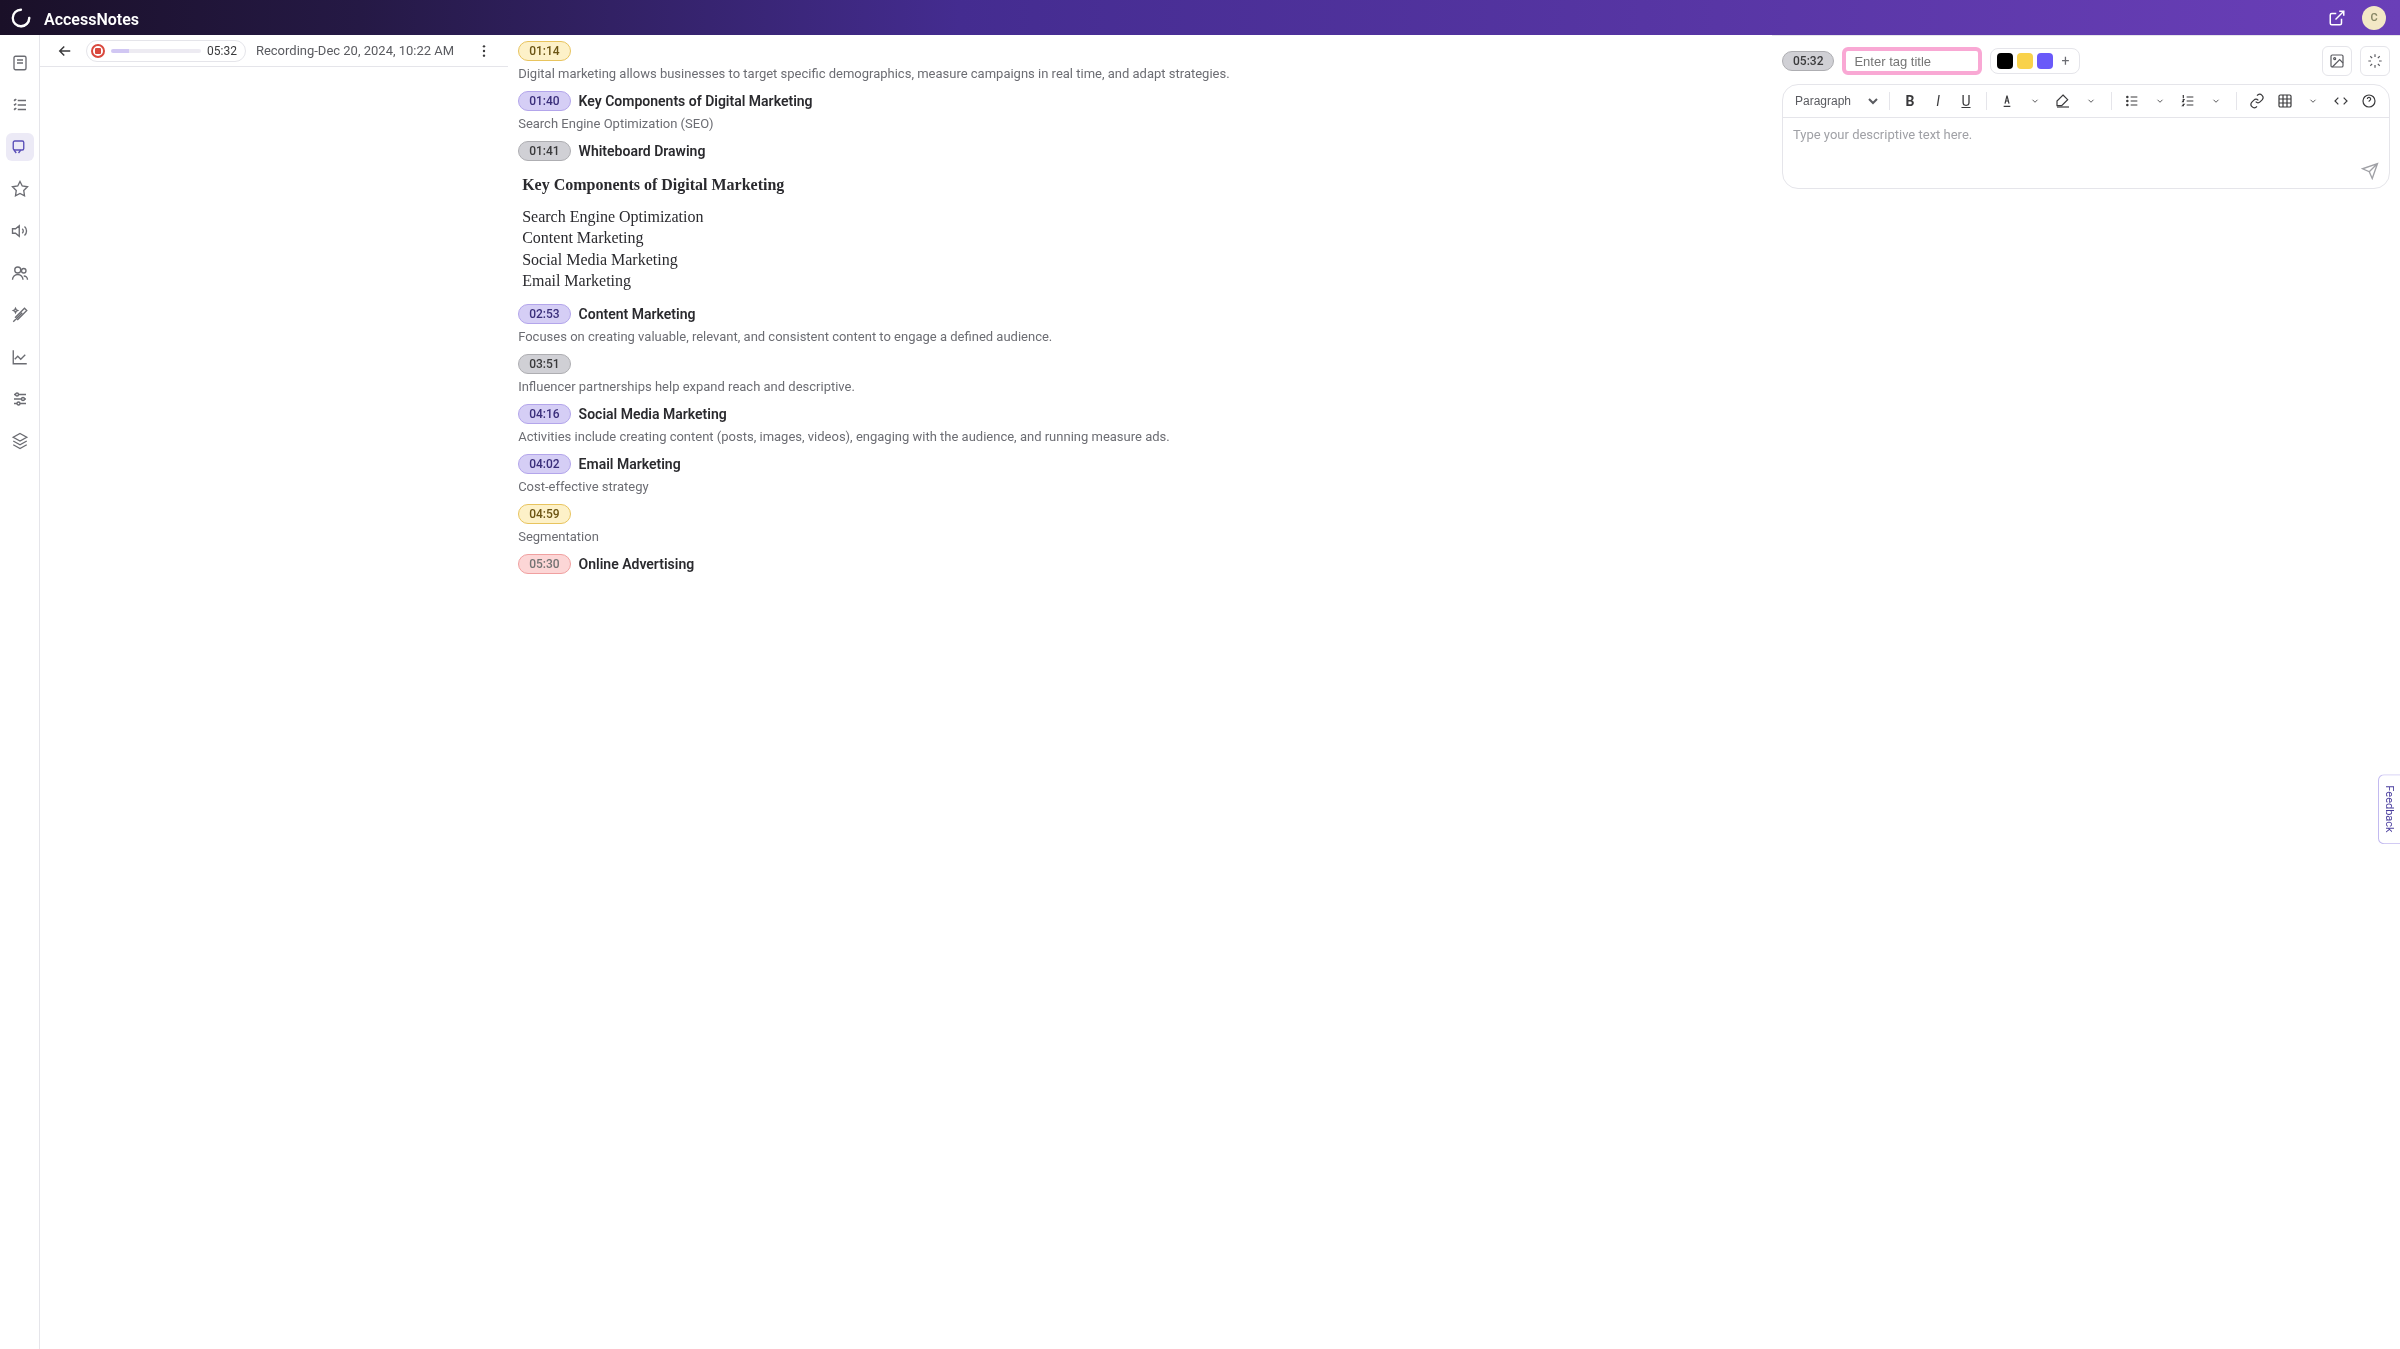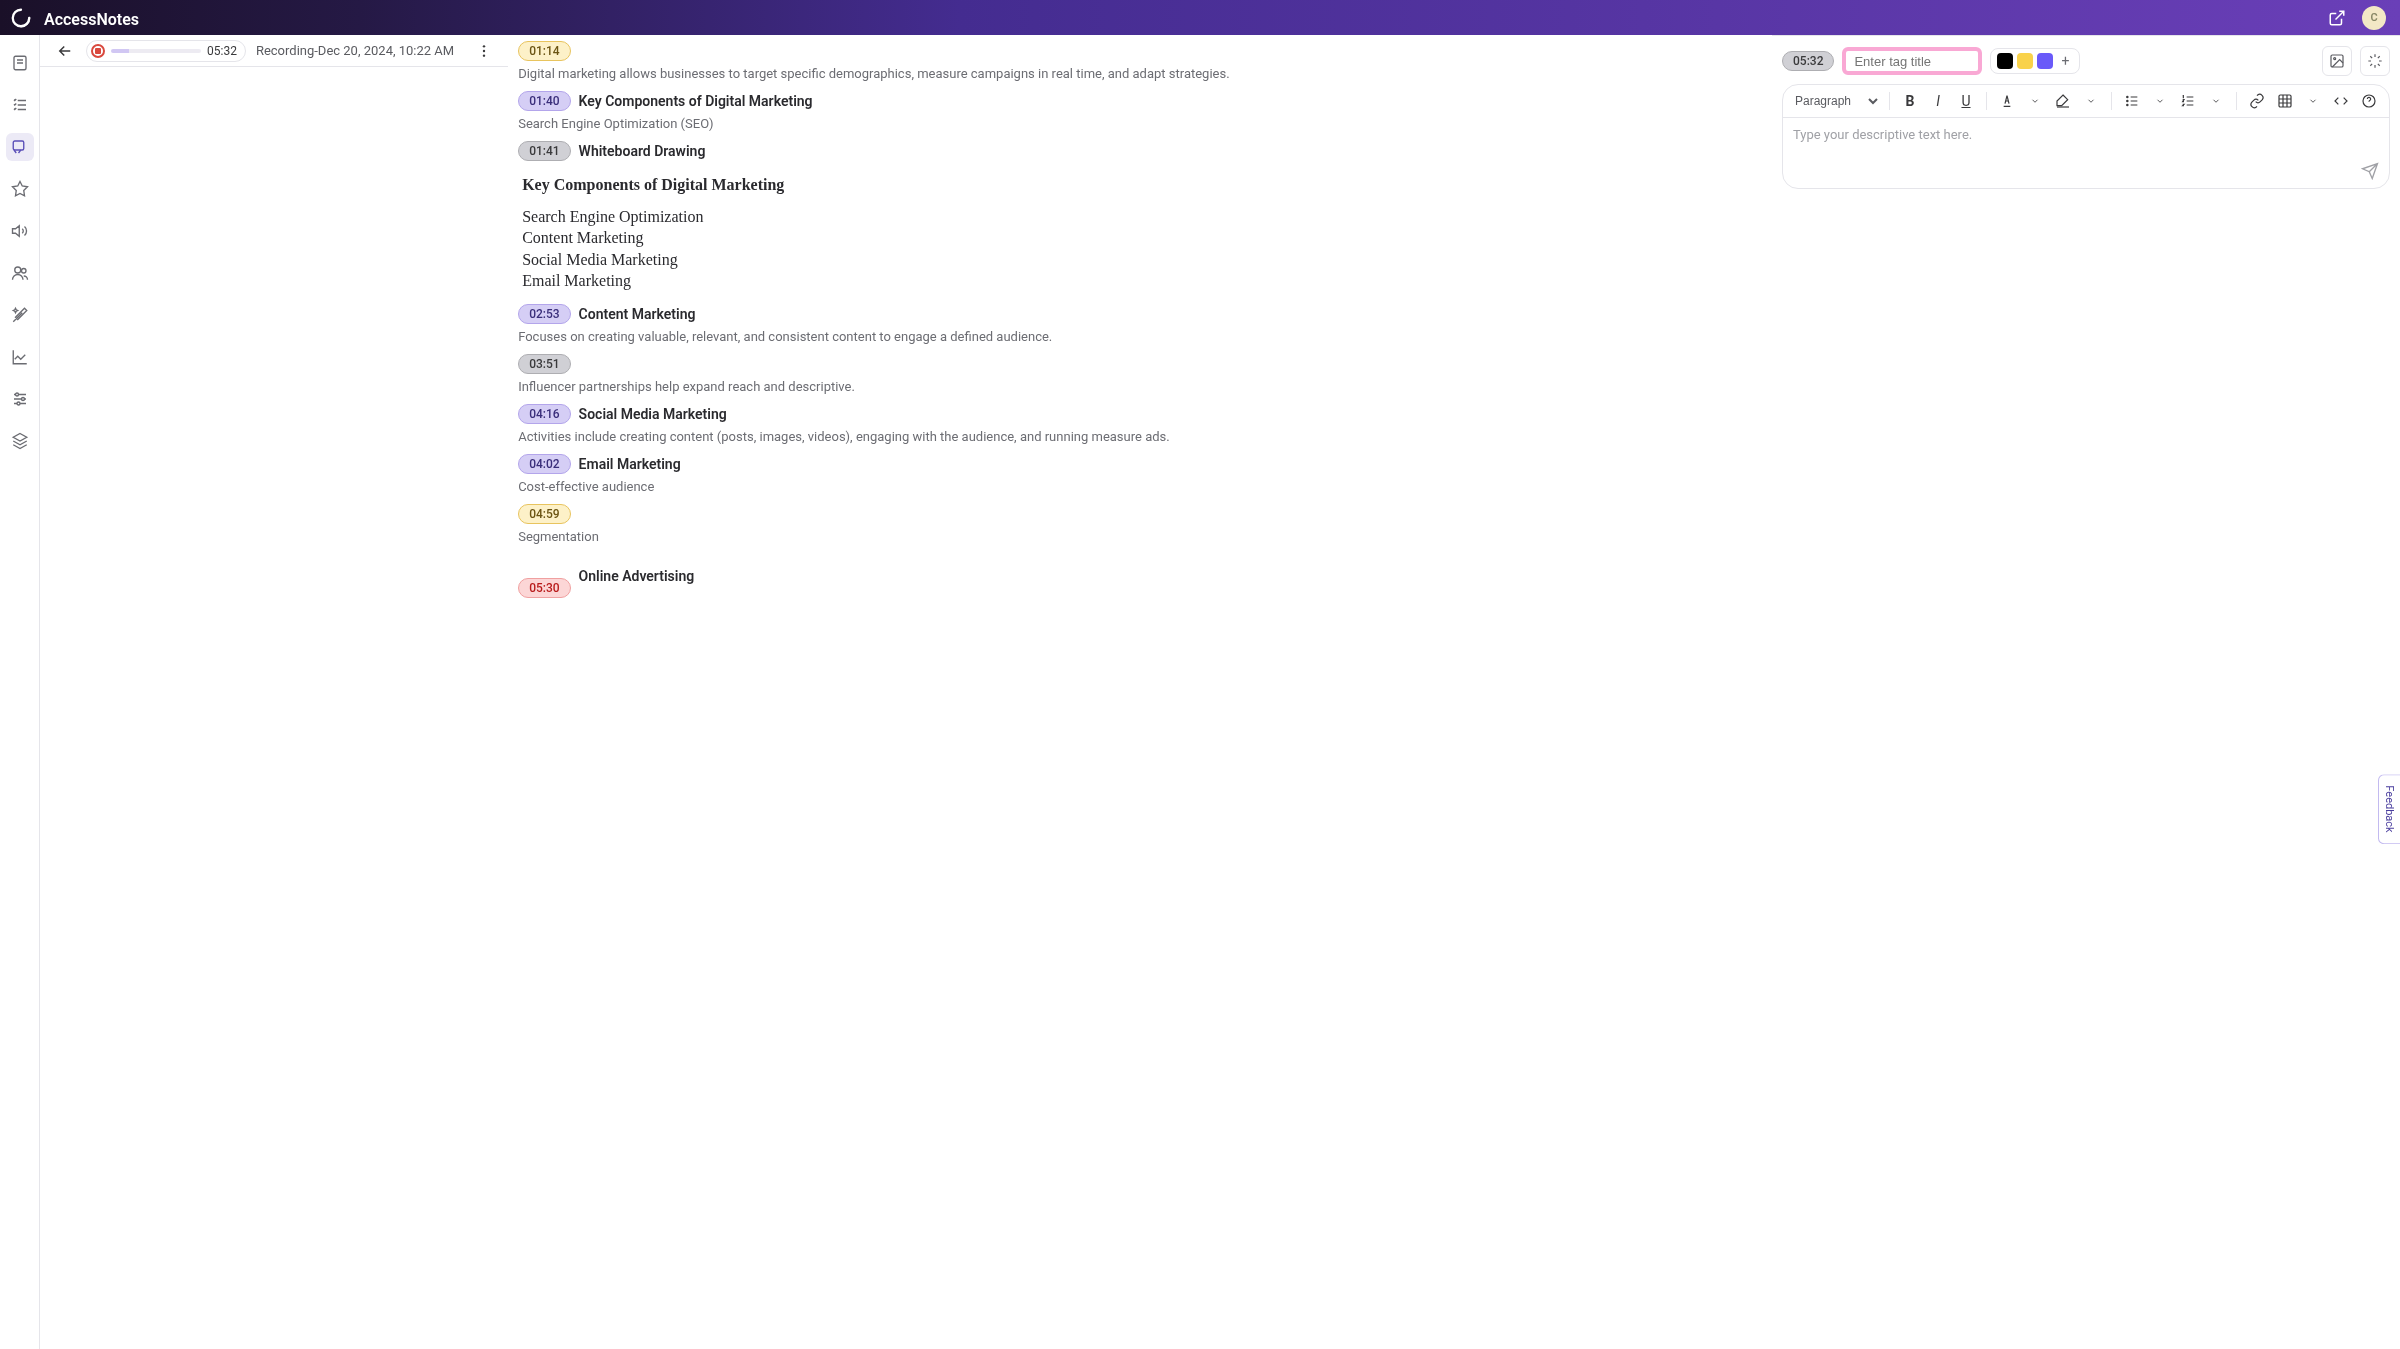--- a/index.html
+++ b/index.html
@@ -114,21 +114,21 @@
   }
   .entry { margin-bottom:10px; }
   .chip-row { display:flex; align-items:center; gap:8px; margin-bottom:5px;}
   .ts-chip {
     font-size:12px; padding:2px 10px; border-radius:999px;
     border:1px solid; font-weight:500;
   }
   .ts-yellow{background:#fdf1c8;border-color:var(--yellow-border);color:#6b5413;}
   .ts-lavender{background:var(--lavender);border-color:var(--lavender-border);color:#3a2e7a;}
   .ts-grey{background:var(--grey);border-color:var(--grey-border);color:#3a3a3c;}
-  .ts-red{background:var(--red);border-color:var(--red-border);color:#b91c1c;margin-top:24px;}
+  .ts-red{background:var(--red);border-color:var(--red-border);color:#737373;}
   .entry-title{font-weight:600;color:#2a2a2e;}
   .entry-body{font-size:13px;color:var(--text-muted);margin-top:2px;}
   .whiteboard {
     font-family:"Comic Sans MS","Segoe Script",cursive;
     font-size:16px; line-height:1.35; padding:8px 4px 2px 4px;
   }
   .whiteboard .wb-title{font-weight:600;margin-bottom:10px;}
   
   .compose {
     border-top:1px solid var(--border);
@@ -346,21 +346,21 @@
               <span class="ts-chip ts-lavender">04:16</span>
               <span class="entry-title">Social Media Marketing</span>
             </div>
             <div class="entry-body">Activities include creating content (posts, images, videos), engaging with the audience, and running measure ads.</div>
           </div>
           <div class="entry">
             <div class="chip-row">
               <span class="ts-chip ts-lavender">04:02</span>
               <span class="entry-title">Email Marketing</span>
             </div>
-            <div class="entry-body">Cost-effective audience</div>
+            <div class="entry-body">Cost-effective strategy</div>
           </div>
           <div class="entry">
             <div class="chip-row">
               <span class="ts-chip ts-yellow">04:59</span>
             </div>
             <div class="entry-body">Segmentation</div>
           </div>
           <div class="entry">
             <div class="chip-row">
               <span class="ts-chip ts-red">05:30</span>

